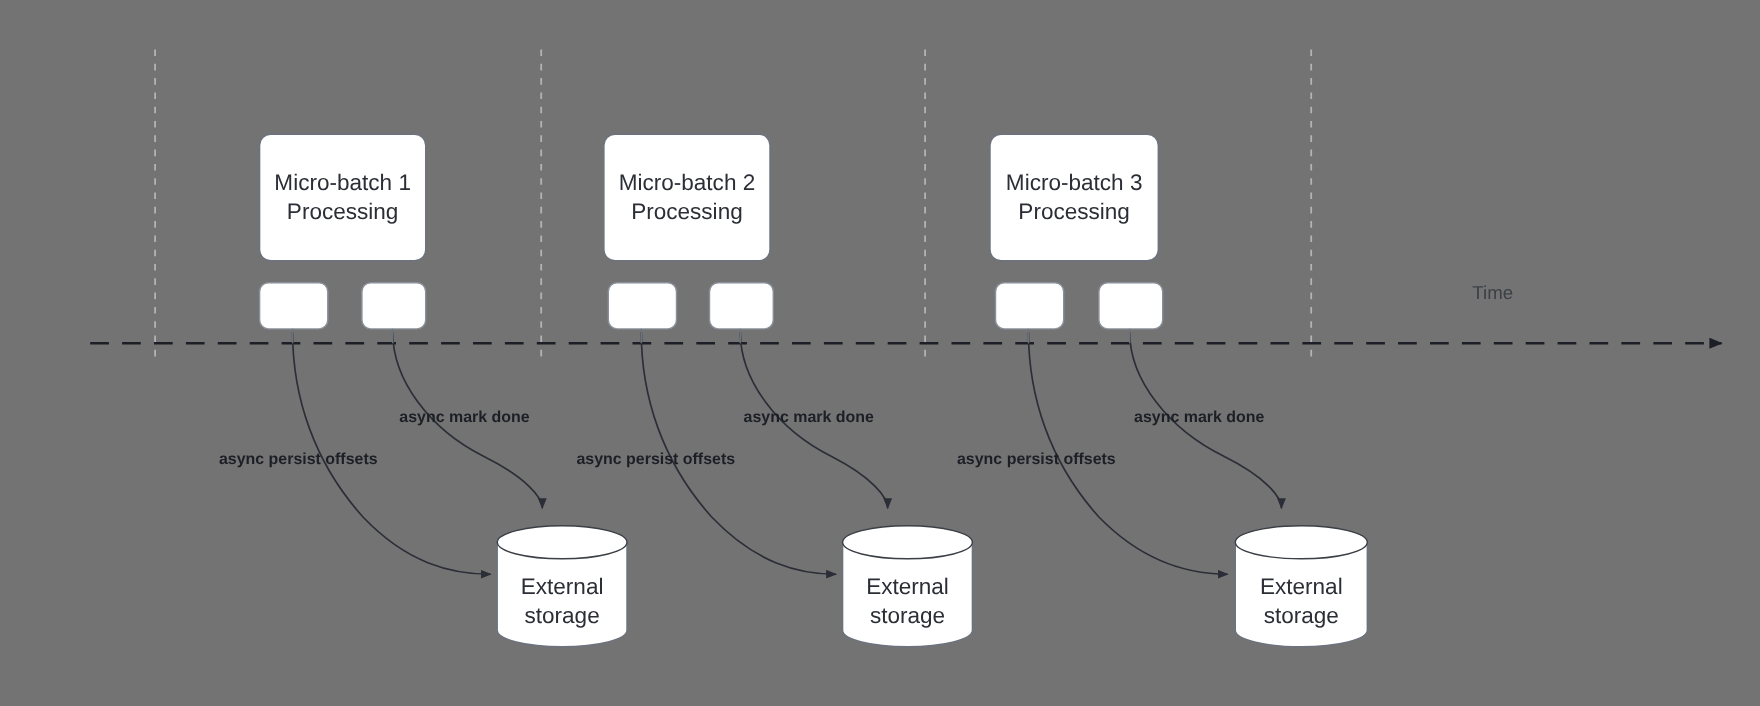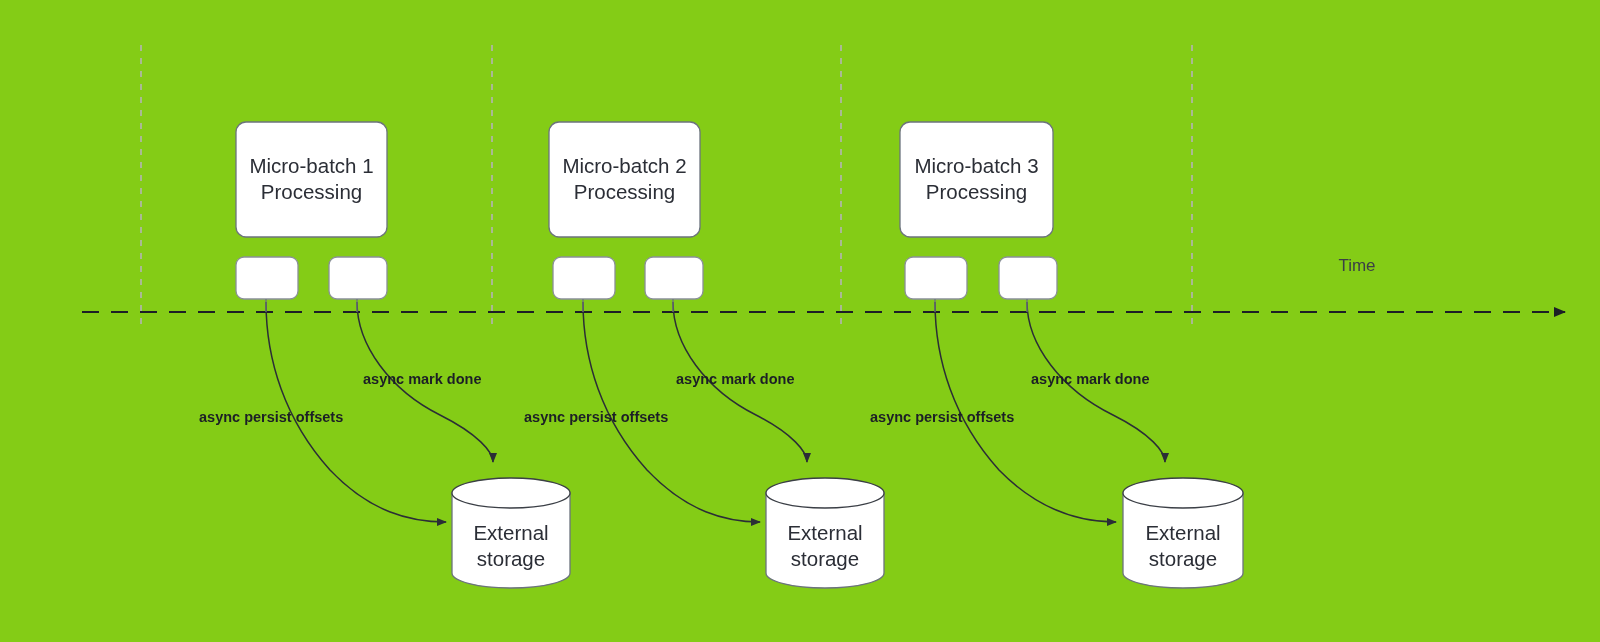--- a/index.html
+++ b/index.html
@@ -10,21 +10,21 @@
   body {
     width: 1600px;
     height: 642px;
     font-family: "Liberation Sans", sans-serif;
     overflow: hidden;
   }
   #diagram-root {
     position: relative;
     width: 1600px;
     height: 642px;
-    background: #84cc16;
+    background: #737373;
   }
   svg.diagram {
     display: block;
     width: 1600px;
     height: 642px;
   }
   .box-shape {
     fill: #ffffff;
     stroke: #6c737e;
     stroke-width: 1.3;

